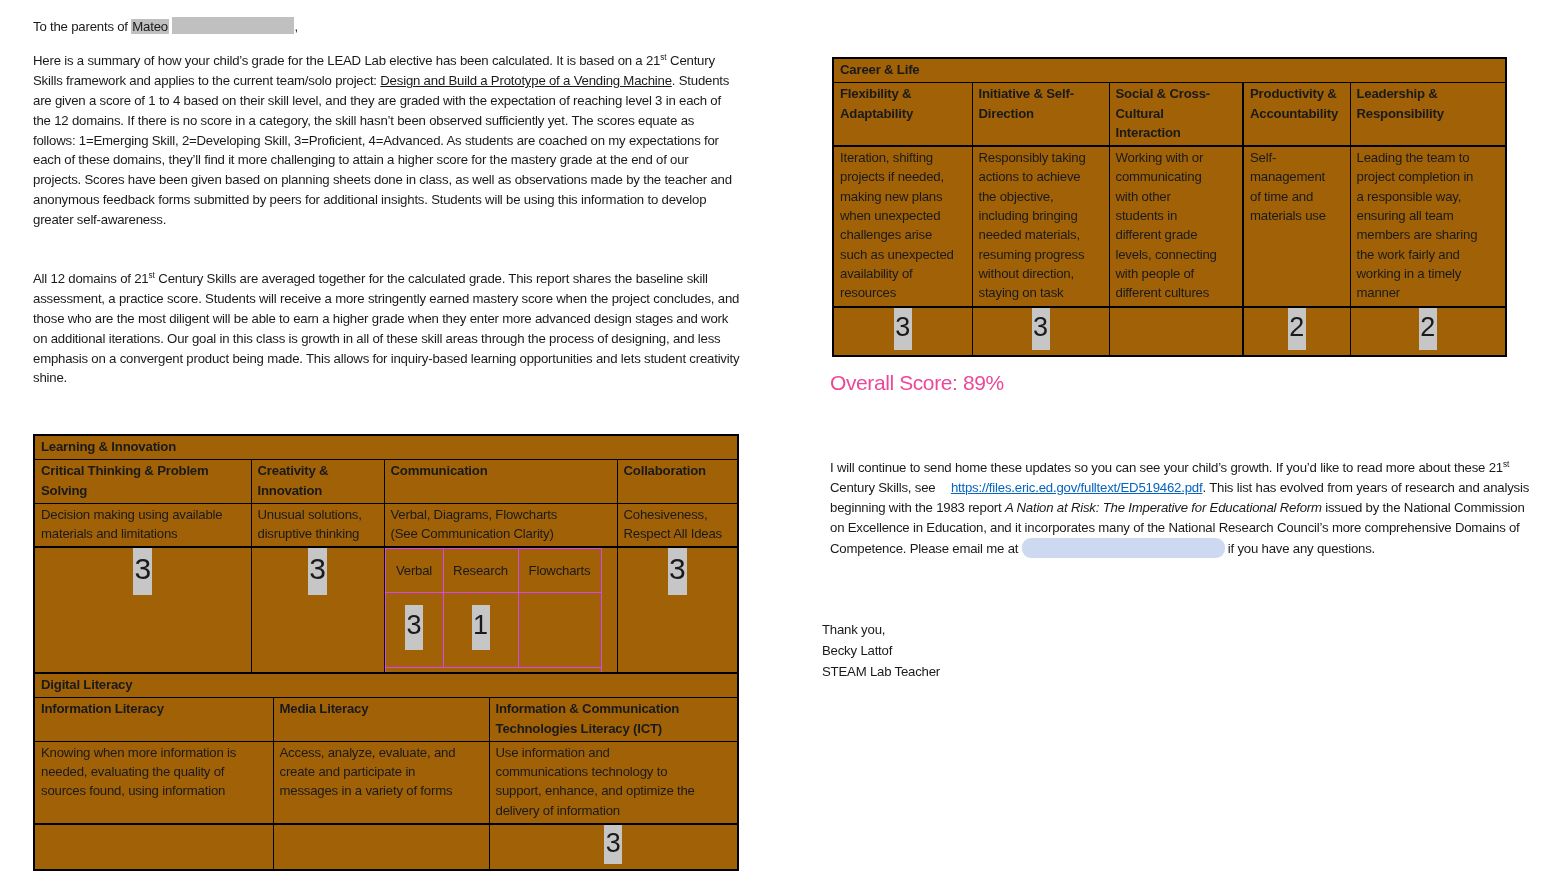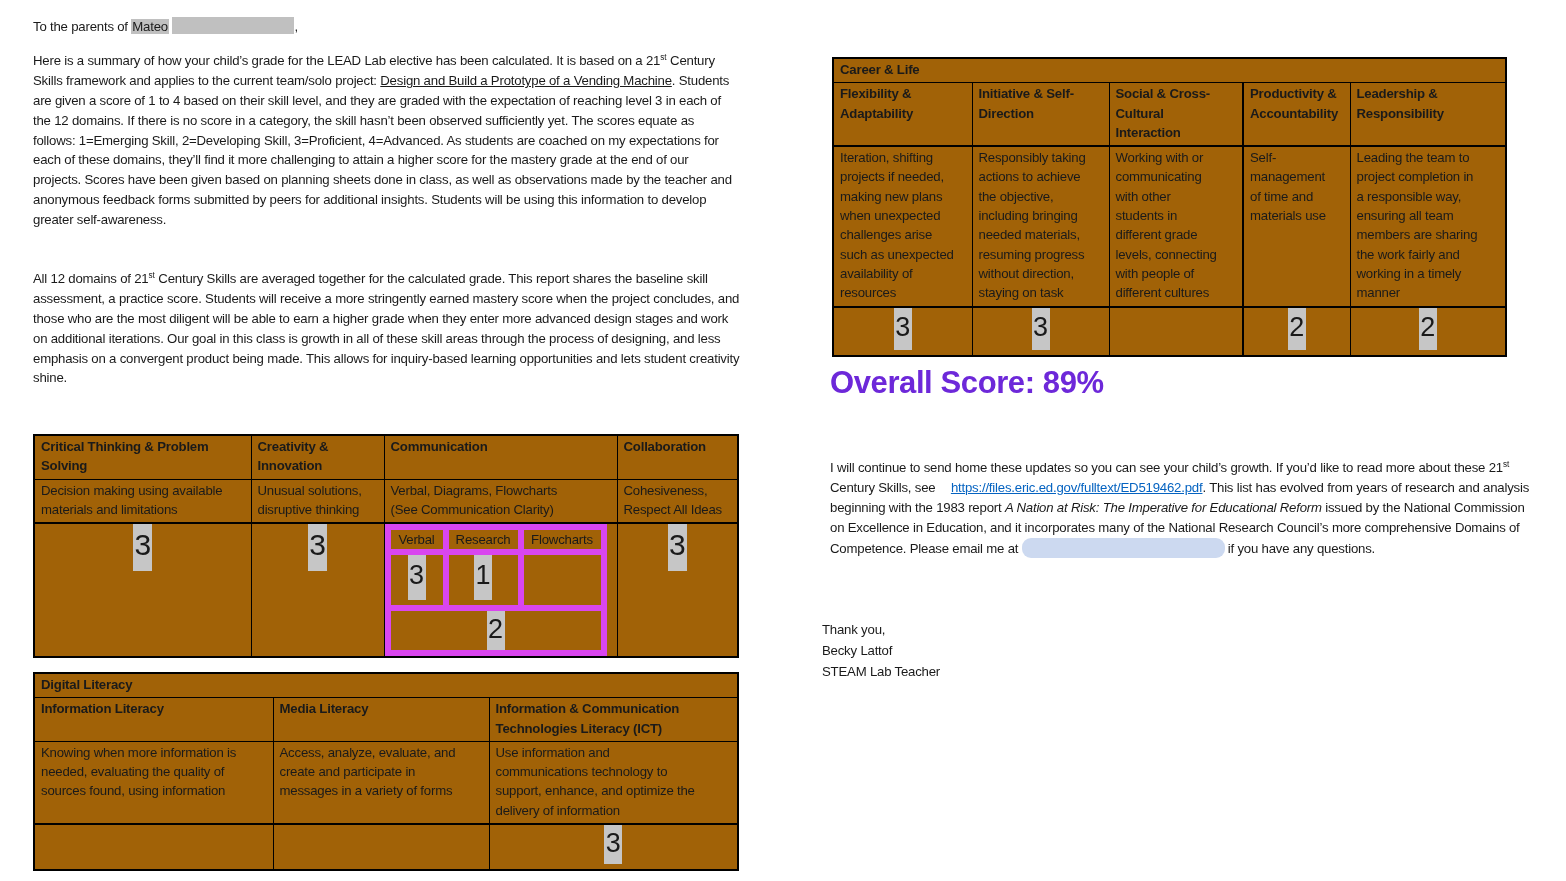--- a/index.html
+++ b/index.html
@@ -69,41 +69,41 @@
   
   .li-score-cell { height: 106px; }
   .li-table .fld.big { font-size: 30px; height: 47px; line-height: 42px; min-width: 19px; }
 
   
   td.comm-cell { padding: 0 2px 0 6px; border-top: 2px solid #000; }
   table.sub-table {
     border-collapse: collapse; table-layout: fixed;
     border: 1.5px solid #000; margin-top: 0;
   }
-  table.sub-table td { border: 6px solid #d946ef; padding: 0 2px; line-height: 19px; overflow: hidden; }
+  table.sub-table td { border: 1px solid #d946ef; padding: 12px 2px; line-height: 19px; overflow: hidden; }
   td.sub-hdr { text-align: center; height: 20px; }
   td.sub-val { text-align: center; height: 46px; padding: 0; vertical-align: top; }
   .sub-table .fld { height: 45px; line-height: 40px; font-size: 27px; }
   td.clarity-cell { text-align: center; height: 39px; padding: 0; vertical-align: top; border-top: 1.5px solid #000; }
   td.clarity-cell .fld { height: 39px; line-height: 36px; font-size: 27px; }
 
   
   .dl-score-cell { height: 42px; }
   .dl-table .fld { height: 39px; line-height: 36px; font-size: 27px; }
 
   
   .cl-table tr.desc-row td { border-top: 2px solid #000; }
   .cl-table td.thick-l { border-left: 2px solid #000; }
   .cl-score-cell { height: 44px; }
   .cl-table .fld { height: 42px; line-height: 38px; font-size: 27px; }
 
   
   .overall-heading {
-    font-size: 31px; font-weight: bold; letter-spacing: -0.4px;
-    line-height: 34px; color: #6d28d9;
+    font-size: 21px; font-weight: normal; letter-spacing: -0.4px;
+    line-height: 34px; color: #ec4899;
   }
   .signoff-line { line-height: 20.8px; }
 </style>
 </head>
 <body>
 
 <div class="page">
 
   <div class="abs" style="left:33px; top:17px; width:707px;"><span>To the parents of </span><span class="seg-hl">Mateo</span><span> </span><span class="seg-redact-name"></span><span>,</span></div>
 
@@ -113,20 +113,23 @@
 
 
   <table class="doc-table li-table abs" style="left:33px; top:434px;">
     <colgroup>
       <col style="width:217px">
         <col style="width:133px">
         <col style="width:233px">
         <col style="width:121px">
     </colgroup>
     <tbody>
+      <tr>
+        <td colspan="4" class="title-cell">Learning &amp; Innovation</td>
+      </tr>
       <tr>
         <td class="header-cell">Critical Thinking &amp; Problem
 Solving</td>
         <td class="header-cell">Creativity &amp;
 Innovation</td>
         <td class="header-cell">Communication</td>
         <td class="header-cell">Collaboration</td>
       </tr>
       <tr>
         <td class="desc-cell">Decision making using available

